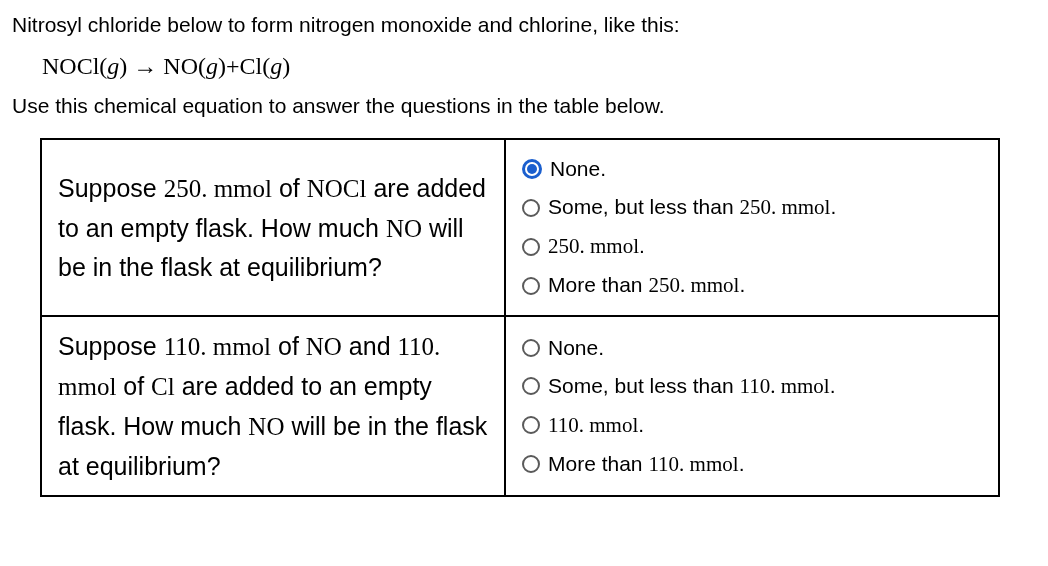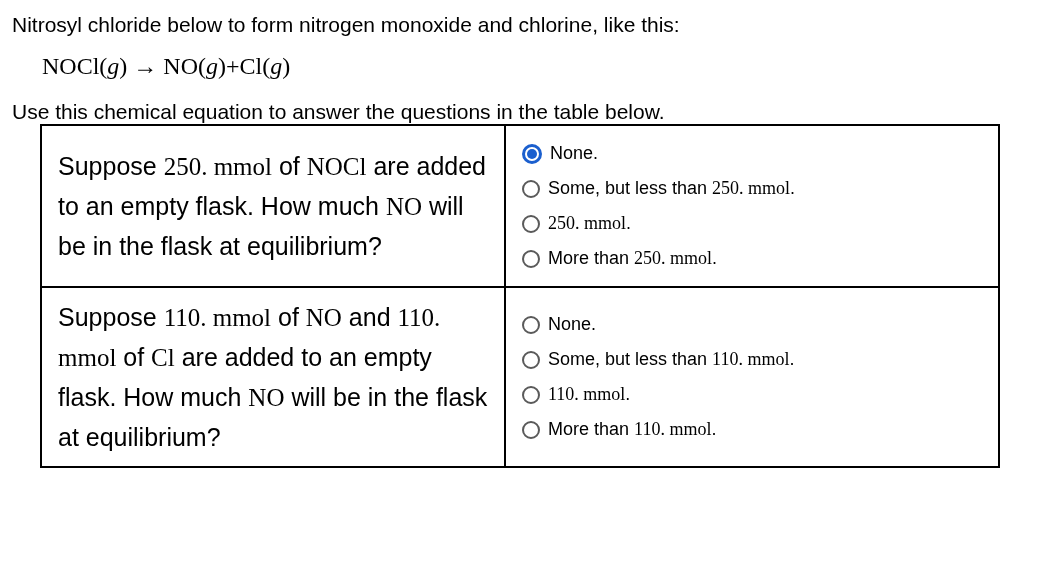--- a/index.html
+++ b/index.html
@@ -11,41 +11,42 @@
       background: #fff;
       width: 1024px;
     }
     .intro {
       margin-bottom: 14px;
       line-height: 1.4;
     }
     .equation {
       font-family: 'Times New Roman', Times, serif;
       font-size: 24px;
-      margin: 8px 0 20px 30px;
+      margin: 8px 0 14px 30px;
     }
     .subintro {
+      margin-bottom: 20px;
     }
     table.q {
       border-collapse: collapse;
       margin-left: 28px;
       width: 960px;
     }
     table.q td {
       border: 2px solid #000;
       vertical-align: middle;
       padding: 10px 16px;
     }
     td.prompt {
       width: 430px;
       font-size: 25px;
       line-height: 1.55;
     }
     td.options {
-      font-size: 18px;
+      font-size: 21px;
     }
     .opt {
       display: flex;
       align-items: center;
       gap: 8px;
       padding: 7px 0;
     }
     .radio {
       width: 18px;
       height: 18px;

